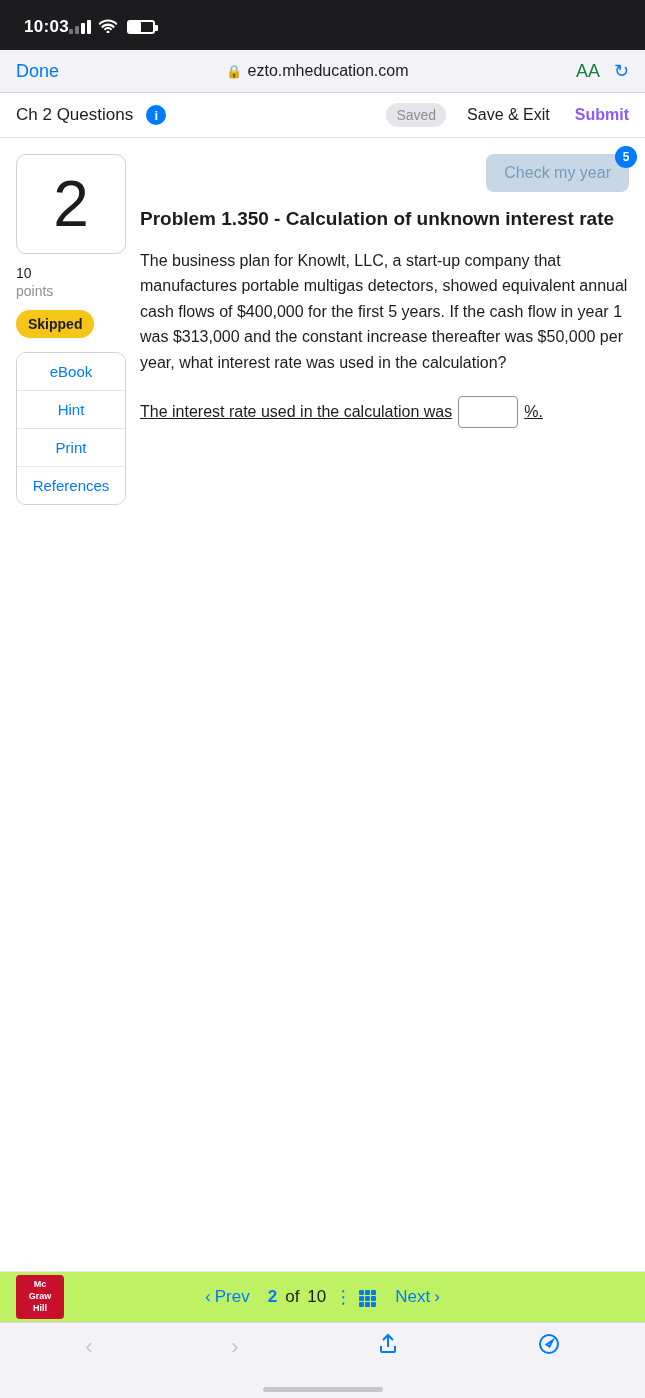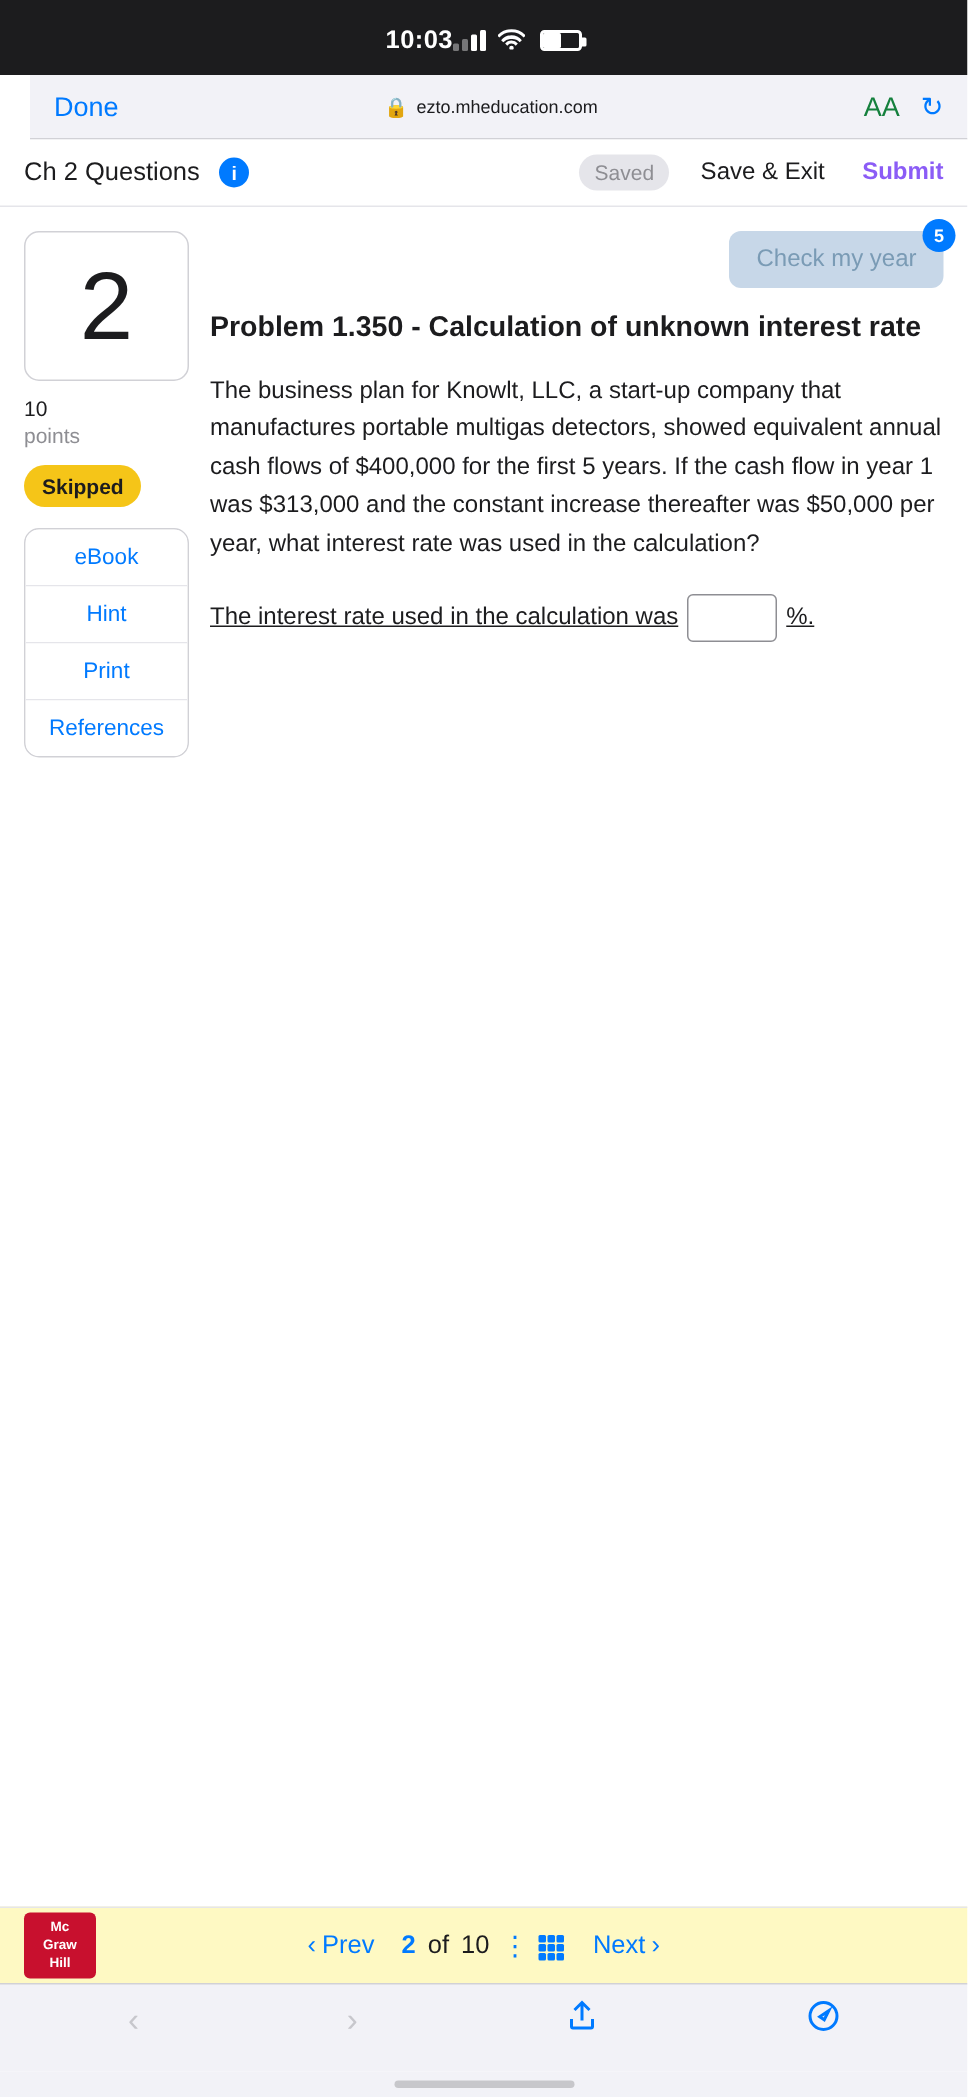--- a/index.html
+++ b/index.html
@@ -4,21 +4,21 @@
   <meta name="viewport" content="width=645">
   <style>
     * { box-sizing: border-box; margin: 0; padding: 0; }
     body { font-family: -apple-system, BlinkMacSystemFont, 'Helvetica Neue', Arial, sans-serif; background: #fff; width: 645px; min-height: 1398px; display: flex; flex-direction: column; }
 
     
     .status-bar {
       background: #1c1c1e;
       color: #fff;
       display: flex;
-      justify-content: center;
+      justify-content: flex-start;
       align-items: center;
       padding: 12px 24px 8px;
       height: 50px;
     }
     .status-time { font-size: 17px; font-weight: 600; letter-spacing: 0.3px; }
     .status-icons { display: flex; align-items: center; gap: 8px; }
     .signal-bars { display: flex; align-items: flex-end; gap: 2px; }
     .signal-bars span { background: #fff; width: 4px; border-radius: 1px; }
     .signal-bars span:nth-child(1) { height: 5px; opacity: 0.4; }
     .signal-bars span:nth-child(2) { height: 8px; opacity: 0.4; }
@@ -30,26 +30,25 @@
     .battery-fill { width: 50%; height: 100%; background: #fff; border-radius: 1px; }
 
     
     .browser-bar {
       background: #f2f2f7;
       display: flex;
       align-items: center;
       padding: 10px 16px;
       gap: 12px;
       border-bottom: 1px solid #d1d1d6;
-      margin-left: 20px;
     }
     .browser-done { color: #007aff; font-size: 18px; font-weight: 400; }
     .browser-url-wrap { flex: 1; display: flex; align-items: center; justify-content: center; gap: 5px; }
     .lock-icon { color: #8e8e93; font-size: 13px; }
-    .browser-url { font-size: 12px; color: #1c1c1e; font-weight: 500; }
+    .browser-url { font-size: 16px; color: #1c1c1e; font-weight: 500; }
     .browser-right { display: flex; align-items: center; gap: 14px; }
     .aa-text { color: #15803d; font-size: 18px; font-weight: 500; }
     .refresh-icon { color: #007aff; font-size: 18px; }
 
     
     .app-header {
       background: #fff;
       display: flex;
       align-items: center;
       padding: 10px 16px;
@@ -181,21 +180,21 @@
       height: 32px;
       border: 1.5px solid #8e8e93;
       border-radius: 4px;
       padding: 0 6px;
       font-size: 16px;
       text-align: center;
     }
 
     
     .bottom-nav {
-      background: #fef9c3;
+      background: #bef264;
       border-top: 1px solid #e5e5ea;
       display: flex;
       align-items: center;
       justify-content: center;
       padding: 14px 16px;
       gap: 0;
     }
     .mcgraw-logo {
       position: absolute;
       left: 16px;

